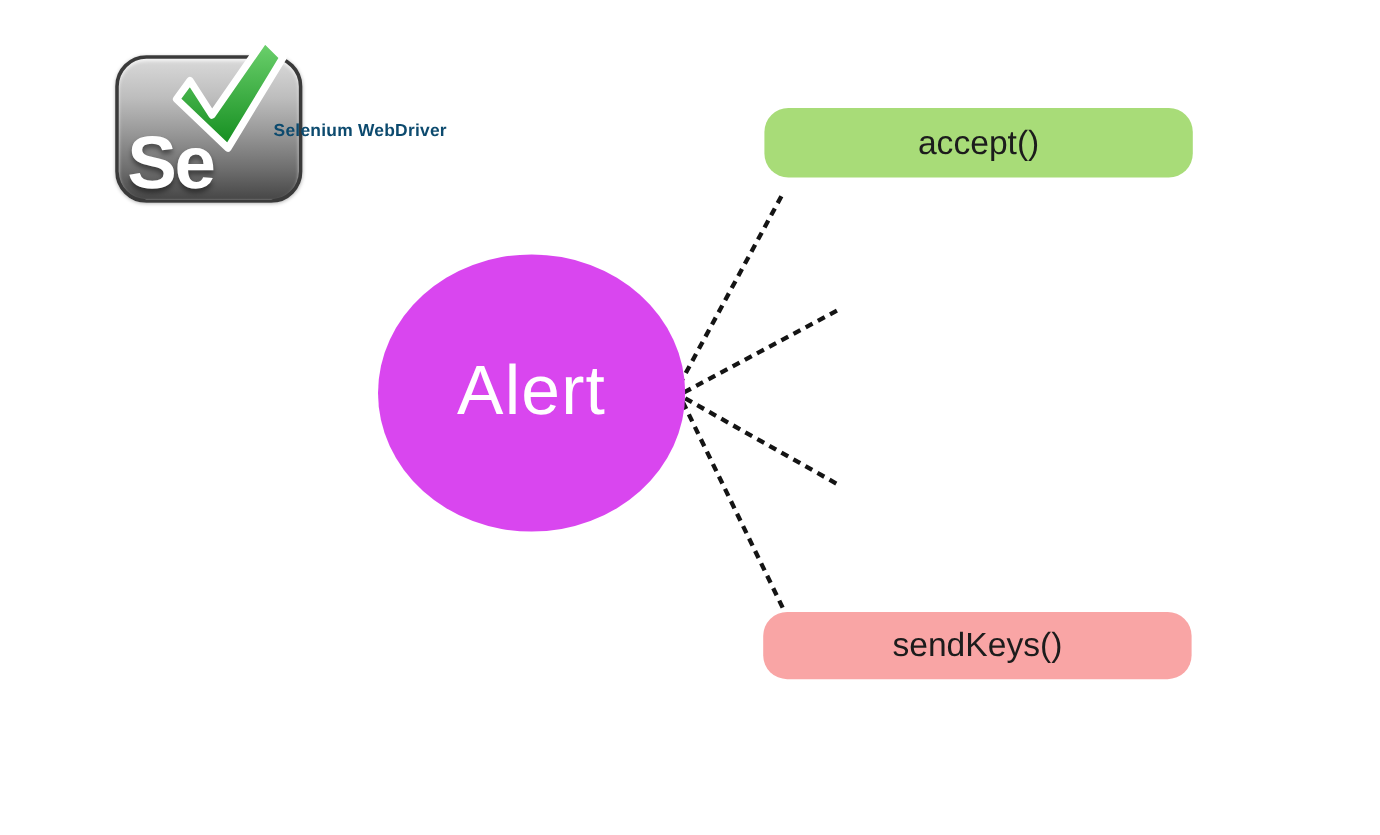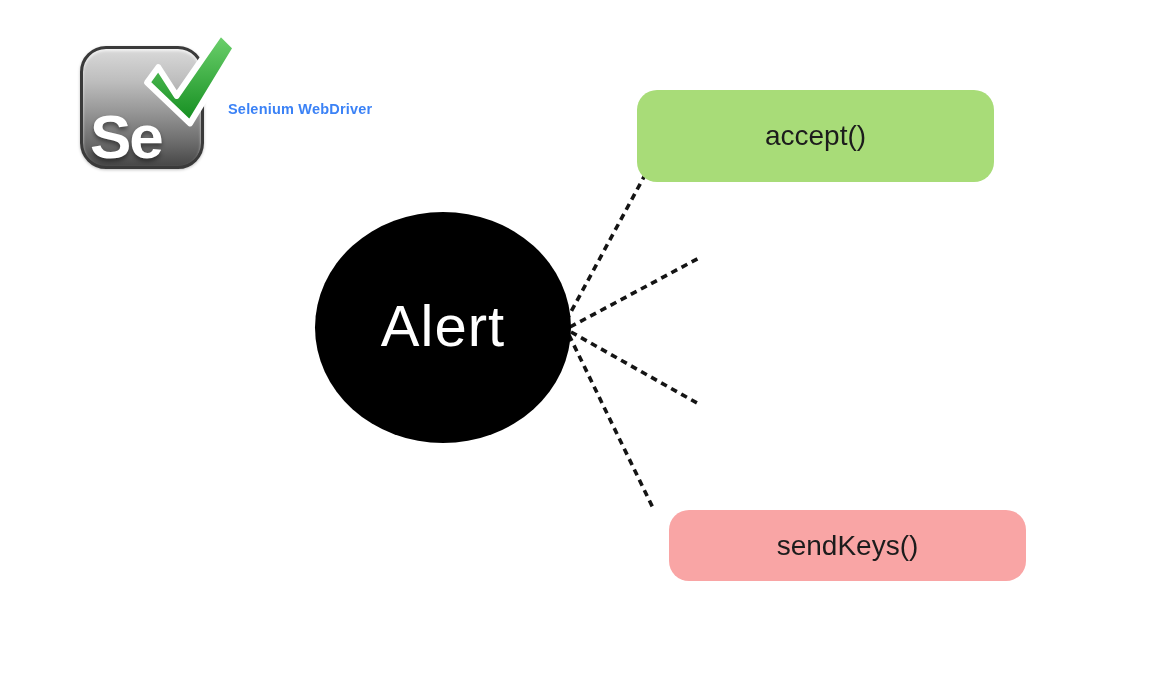--- a/index.html
+++ b/index.html
@@ -9,26 +9,27 @@
   }
   .stage{
     position:relative;
     width:1150px;height:696px;
     background:#ffffff;
     overflow:hidden;
   }
 
   
   .logo-square{
-    position:absolute;left:80px;top:46px;
+    position:absolute;left:96px;top:46px;
     width:118px;height:117px;
     border-radius:26px;
     background:linear-gradient(180deg,#d9d9d9 0%,#bdbdbd 28%,#999999 52%,#6f6f6f 78%,#474747 100%);
     border:3px solid #3a3a3a;
     box-shadow:inset 0 2px 3px rgba(255,255,255,.7), 0 1px 3px rgba(0,0,0,.25);
+    padding-left:32px;
   }
   .logo-se{
     position:absolute;left:7px;bottom:-6px;
     font-size:62px;font-weight:bold;color:#ffffff;
     letter-spacing:-2px;
     text-shadow:0 3px 4px rgba(0,0,0,.45);
   }
   .logo-check{
     position:absolute;left:141px;top:24px;
     width:102px;height:108px;
@@ -57,52 +58,52 @@
     position:absolute;left:0;top:0;width:1150px;height:696px;
   }
 
   
   .method-box{
     position:absolute;
     border-radius:20px;
     display:flex;align-items:center;justify-content:center;
     font-size:28px;
   }
-  .box-accept  {left:637px;top:90px; width:357px;height:92px;}
+  .box-accept  {left:637px;top:90px; width:357px;height:58px;}
   .box-dismiss {left:700px;top:233px;width:352px;height:71px;}
   .box-gettext {left:700px;top:360px;width:352px;height:71px;}
-  .box-sendkeys{left:669px;top:510px;width:357px;height:71px;}
+  .box-sendkeys{left:636px;top:510px;width:357px;height:56px;}
 </style>
 </head>
 <body>
 
 <div class="stage">
 
   <div class="logo-square">
     <span class="logo-se">Se</span>
   </div>
   <svg class="logo-check" viewBox="0 0 100 105">
     <defs>
       <linearGradient id="checkGrad" x1="0" y1="0" x2="0" y2="1">
         <stop offset="0" stop-color="#6fd36f"></stop>
         <stop offset="1" stop-color="#128c1e"></stop>
       </linearGradient>
     </defs>
     <polygon points="6,57 17,42 35,70 78,8 93,23 48,97" fill="url(#checkGrad)" stroke-width="6" stroke-linejoin="round" stroke="#ffffff"></polygon>
   </svg>
-  <div class="logo-caption" style="color: #3b82f6;">Selenium WebDriver</div>
+  <div class="logo-caption" style="color: #0c4a6e;">Selenium WebDriver</div>
 
   <svg class="connectors">
     <line x1="566" y1="321" x2="652" y2="162" stroke-width="3.6" stroke-dasharray="6.5 5" stroke="#141414"></line>
     <line x1="570" y1="327" x2="699" y2="258" stroke-width="3.6" stroke-dasharray="6.5 5" stroke="#141414"></line>
     <line x1="571" y1="332" x2="697" y2="403" stroke-width="3.6" stroke-dasharray="6.5 5" stroke="#141414"></line>
     <line x1="569" y1="335" x2="653" y2="508" stroke-width="3.6" stroke-dasharray="6.5 5" stroke="#141414"></line>
   </svg>
 
-  <div class="center-node" style="background-color: #000000;">
+  <div class="center-node" style="background-color: #d946ef;">
     <span style="color: rgb(255, 255, 255);">Alert</span>
   </div>
 
   <div class="method-box box-accept" style="background-color: rgb(168, 220, 120);">
     <span style="color: rgb(28, 28, 28);">accept()</span>
   </div>
 
 
 
   <div class="method-box box-sendkeys" style="background-color: rgb(249, 165, 165);">

